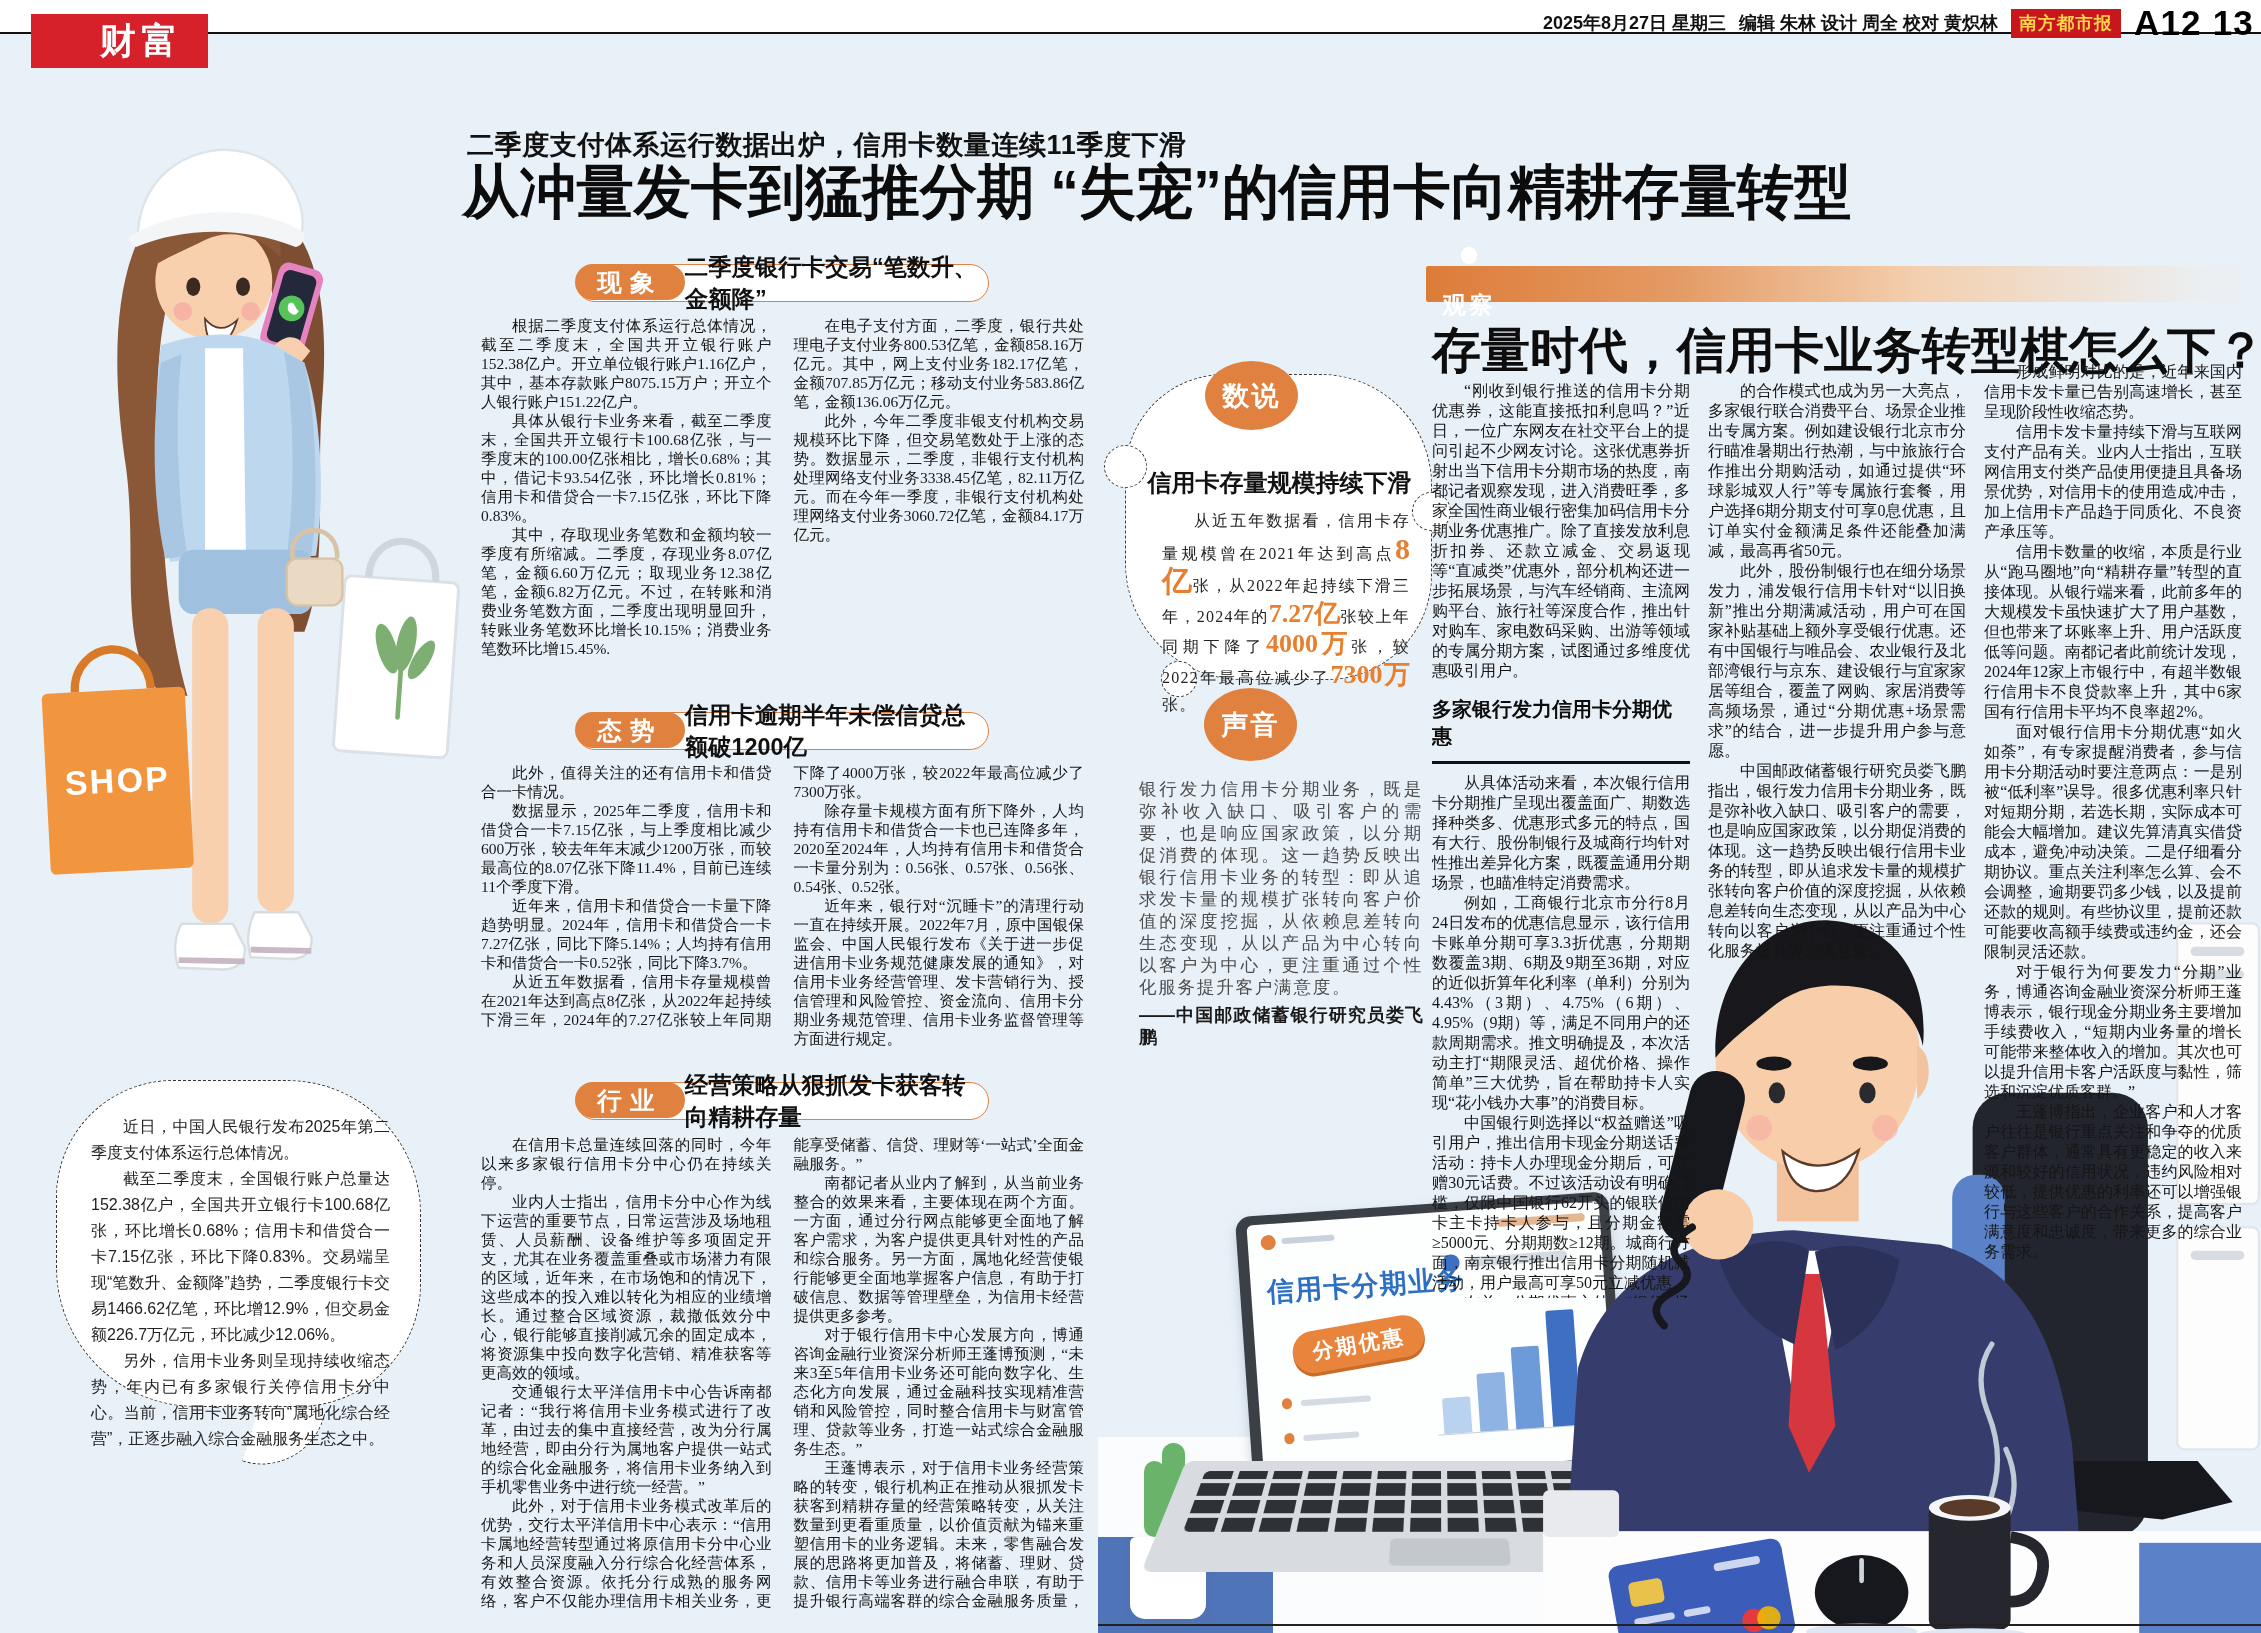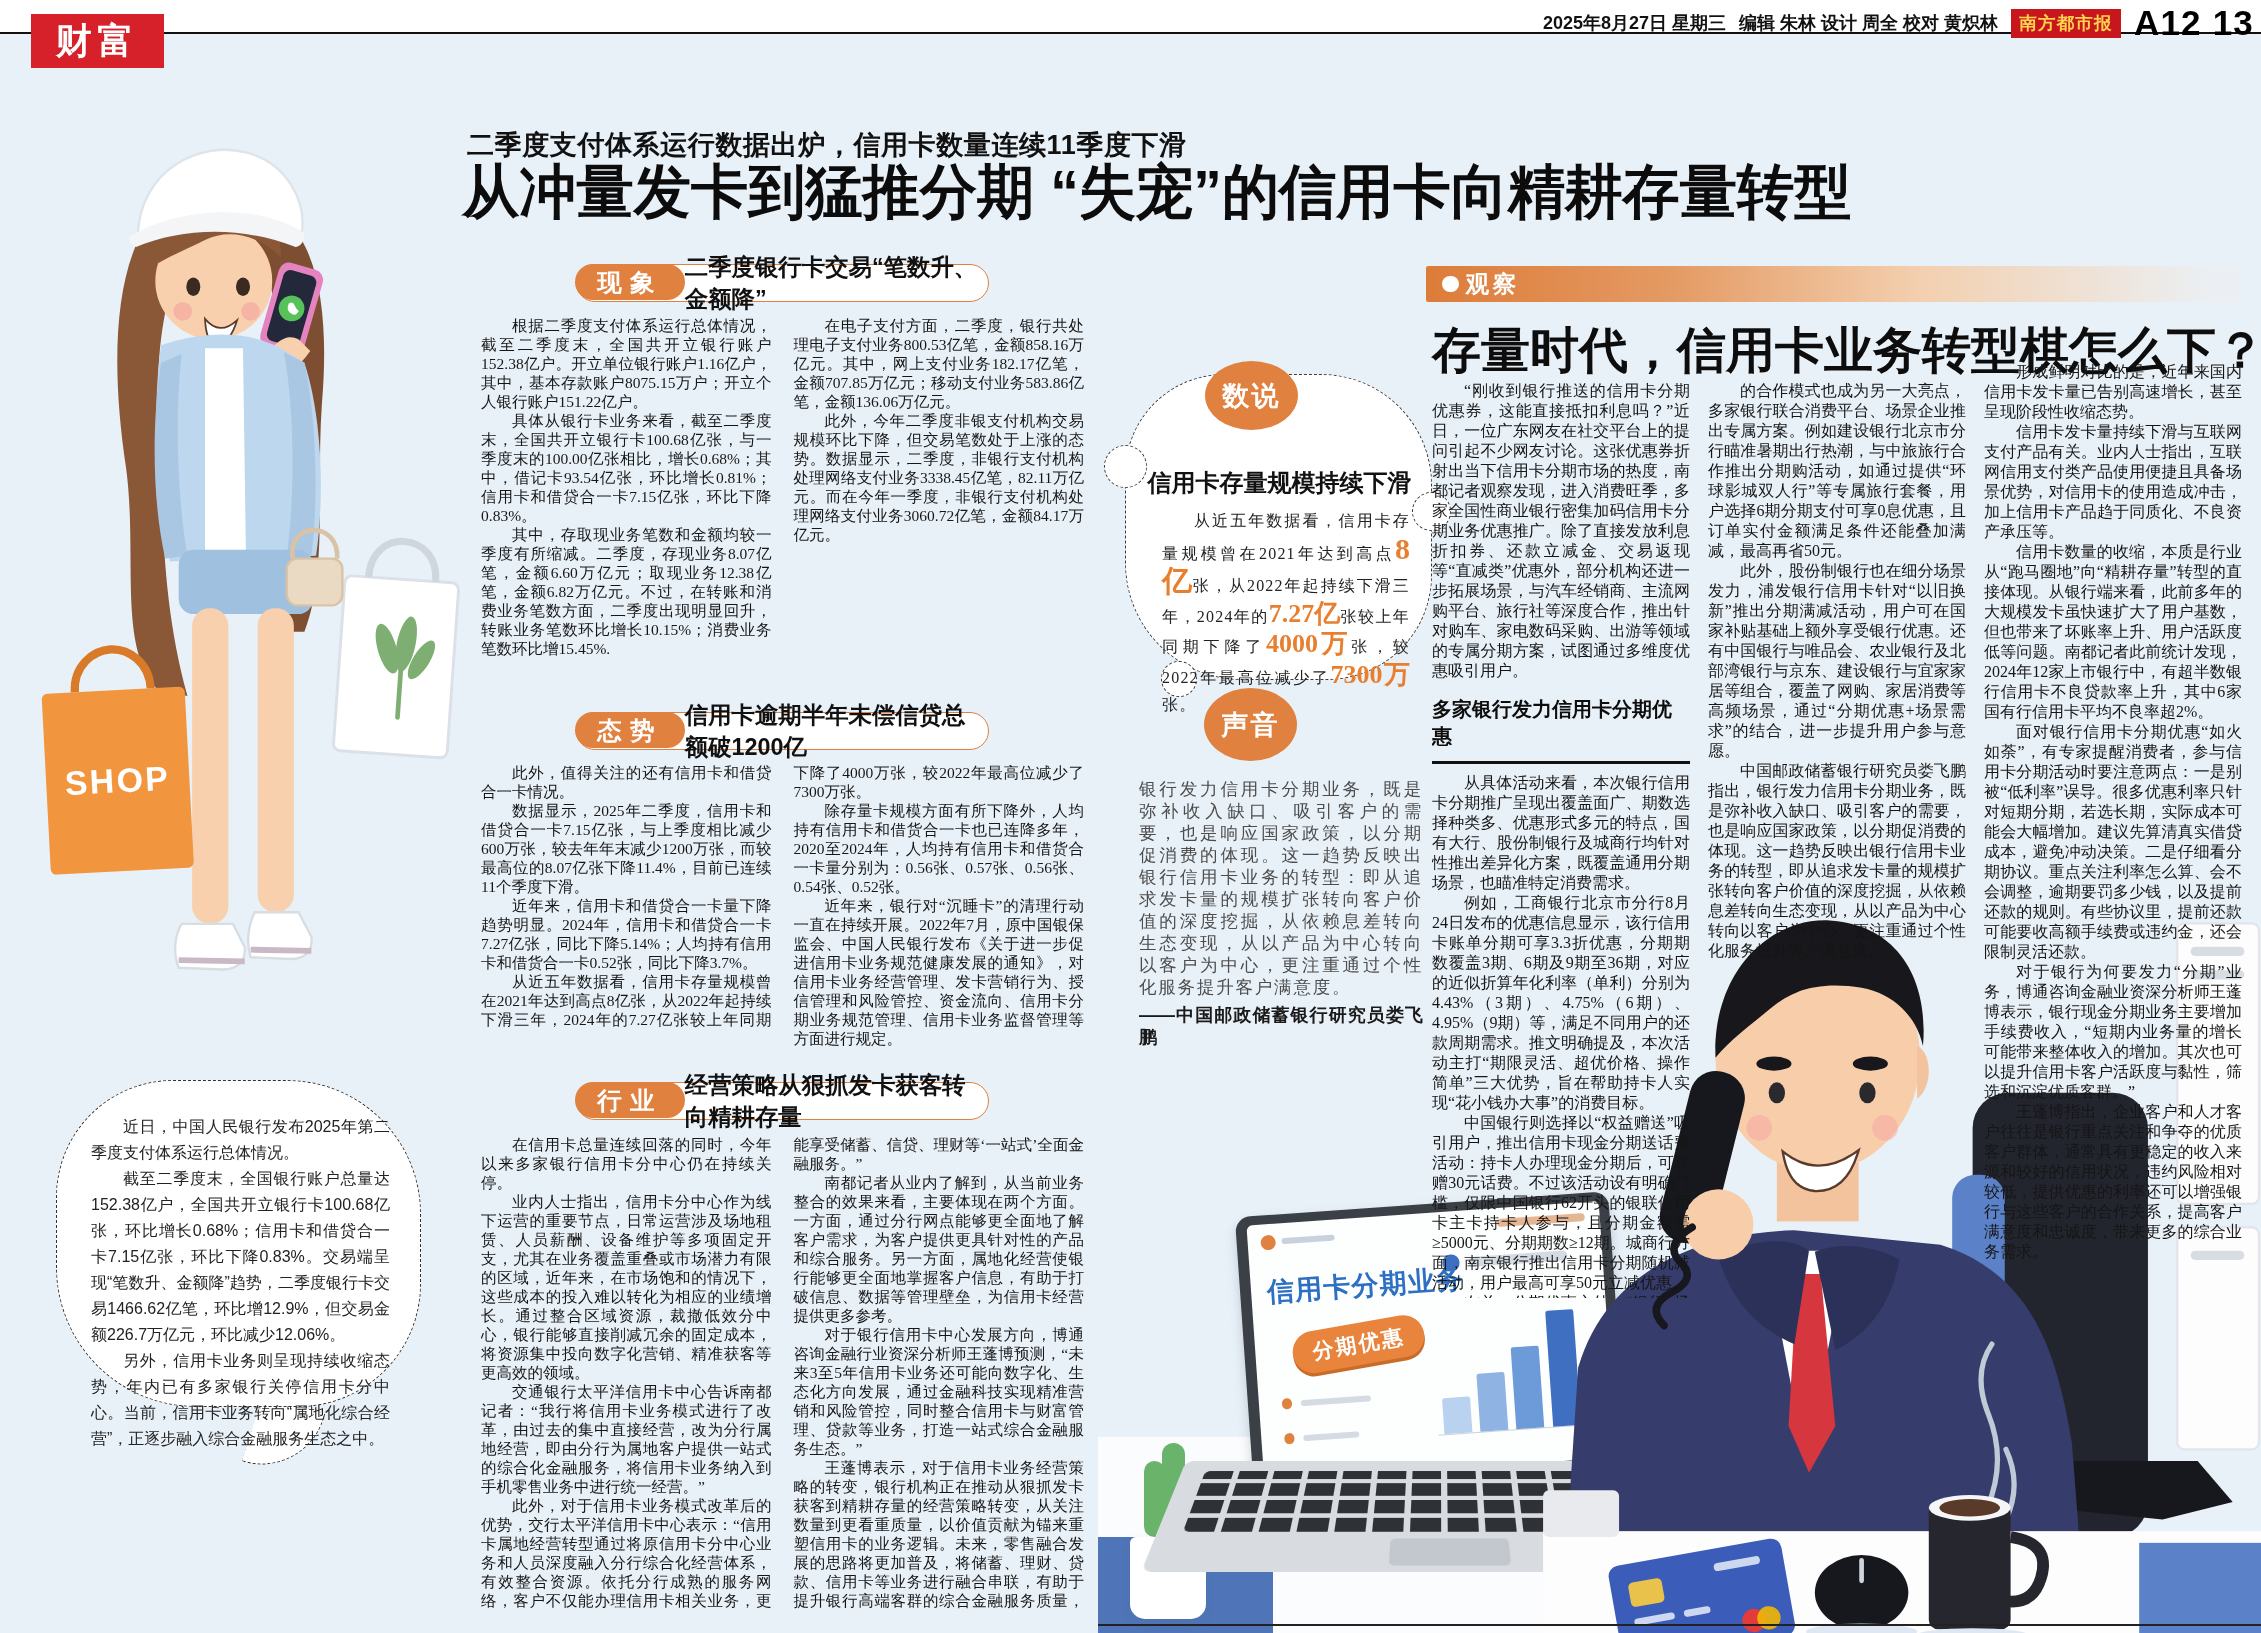--- a/index.html
+++ b/index.html
@@ -3,21 +3,21 @@
 <meta charset="utf-8">
 <style>
   html,body{margin:0;padding:0;background:#fff;}
   .page{position:relative;width:2261px;height:1634px;background:#ffffff;overflow:hidden;
         font-family:"Liberation Sans",sans-serif;color:#1c1c1c;}
   .content-bg{position:absolute;left:0;top:34px;width:2261px;height:1600px;background:#e9f1f8;}
   .top-rule{position:absolute;left:0;top:32px;width:2261px;height:1.8px;background:#111;}
   
   .masthead-box{position:absolute;left:31px;top:14px;width:133px;height:54px;background:#d6212b;
     color:#fff;font-weight:bold;font-size:36px;display:flex;align-items:center;justify-content:center;
-    letter-spacing:5.8px;z-index:5;}
+    letter-spacing:5.8px;z-index:5;padding-left:44px;}
   .topmeta{position:absolute;right:7px;top:9.3px;height:28px;display:flex;align-items:center;gap:13px;z-index:5;}
   .topmeta .meta-text{font-size:18px;color:#111;font-weight:600;}
   .paper-badge{background:#c8161d;color:#ffd34d;font-size:17.5px;font-weight:bold;padding:2.3px 8.2px;letter-spacing:1.2px;}
   .page-no{font-size:35px;font-weight:800;color:#000;letter-spacing:1.2px;}
   
   .kicker{position:absolute;left:467px;top:127px;font-size:27px;font-weight:700;color:#111;letter-spacing:0.6px;z-index:4;}
   .main-headline{position:absolute;left:462px;top:153px;font-size:59px;font-weight:900;color:#0c0c0c;
     letter-spacing:0px;white-space:nowrap;transform:scaleX(.97);transform-origin:left;z-index:4;}
   
   .capsule{position:absolute;left:576px;width:411px;height:36px;background:#fff;border:1.8px solid #e0813f;
@@ -42,21 +42,21 @@
   .shushuo-text .hl{color:#e87f2f;font-weight:800;font-size:26px;letter-spacing:0;}
   .shushuo-text .hl.big{font-size:30px;}
   
   .shengyin-text{position:absolute;left:1139px;top:778px;width:284px;font-family:"Liberation Serif",serif;
     font-size:17.5px;line-height:22px;letter-spacing:1.8px;color:#4d4d4d;text-align:justify;z-index:3;}
   .shengyin-attr{margin-top:5.8px;font-weight:800;color:#1a1a1a;letter-spacing:0;font-family:"Liberation Sans",sans-serif;font-size:18px;}
   
   .gc-bar{position:absolute;left:1426px;top:266px;width:816px;height:36px;border-radius:2.3px;
     background:linear-gradient(90deg,#dd7c39 0%,#e49a63 30%,#f3cfae 60%,rgba(247,230,214,.15) 96%);
     display:flex;align-items:center;z-index:3;}
-  .gc-bar .gc-label{color:#fff;font-size:23.4px;font-weight:800;margin-left:16.4px;letter-spacing:3.5px;display:flex;align-items:center;gap:7px;}
+  .gc-bar .gc-label{color:#fff;font-size:23.4px;font-weight:800;margin-left:16.4px;letter-spacing:3.5px;display:flex;align-items:center;gap:25px;flex-direction:column;}
   .gc-bar .dot{width:16.4px;height:16.4px;border-radius:50%;background:#fff;display:inline-block;}
   .gc-headline{position:absolute;left:1432px;top:318px;width:818px;font-size:49px;font-weight:900;color:#0d0d0d;white-space:nowrap;z-index:3;}
   .gc-col{position:absolute;width:258px;overflow:hidden;z-index:3;}
   .gc-col p{margin:0;text-indent:2em;text-align:justify;font-family:"Liberation Serif",serif;font-size:16px;line-height:20px;color:#161616;}
   .gc-subhead{font-size:20px;font-weight:800;color:#0d0d0d;border-bottom:3.5px solid #111;
     padding:15px 0 10.5px 0;margin-bottom:9.3px;font-family:"Liberation Sans",sans-serif;}
   
   .laptop-zone{position:absolute;left:1098px;top:1186px;width:643px;height:448px;z-index:2;}
   .desk{position:absolute;left:0;top:251px;width:643px;height:196px;background:#fbfcfe;}
   .desk-front{position:absolute;left:0;top:351px;width:175px;height:97px;background:#4f74b8;}

